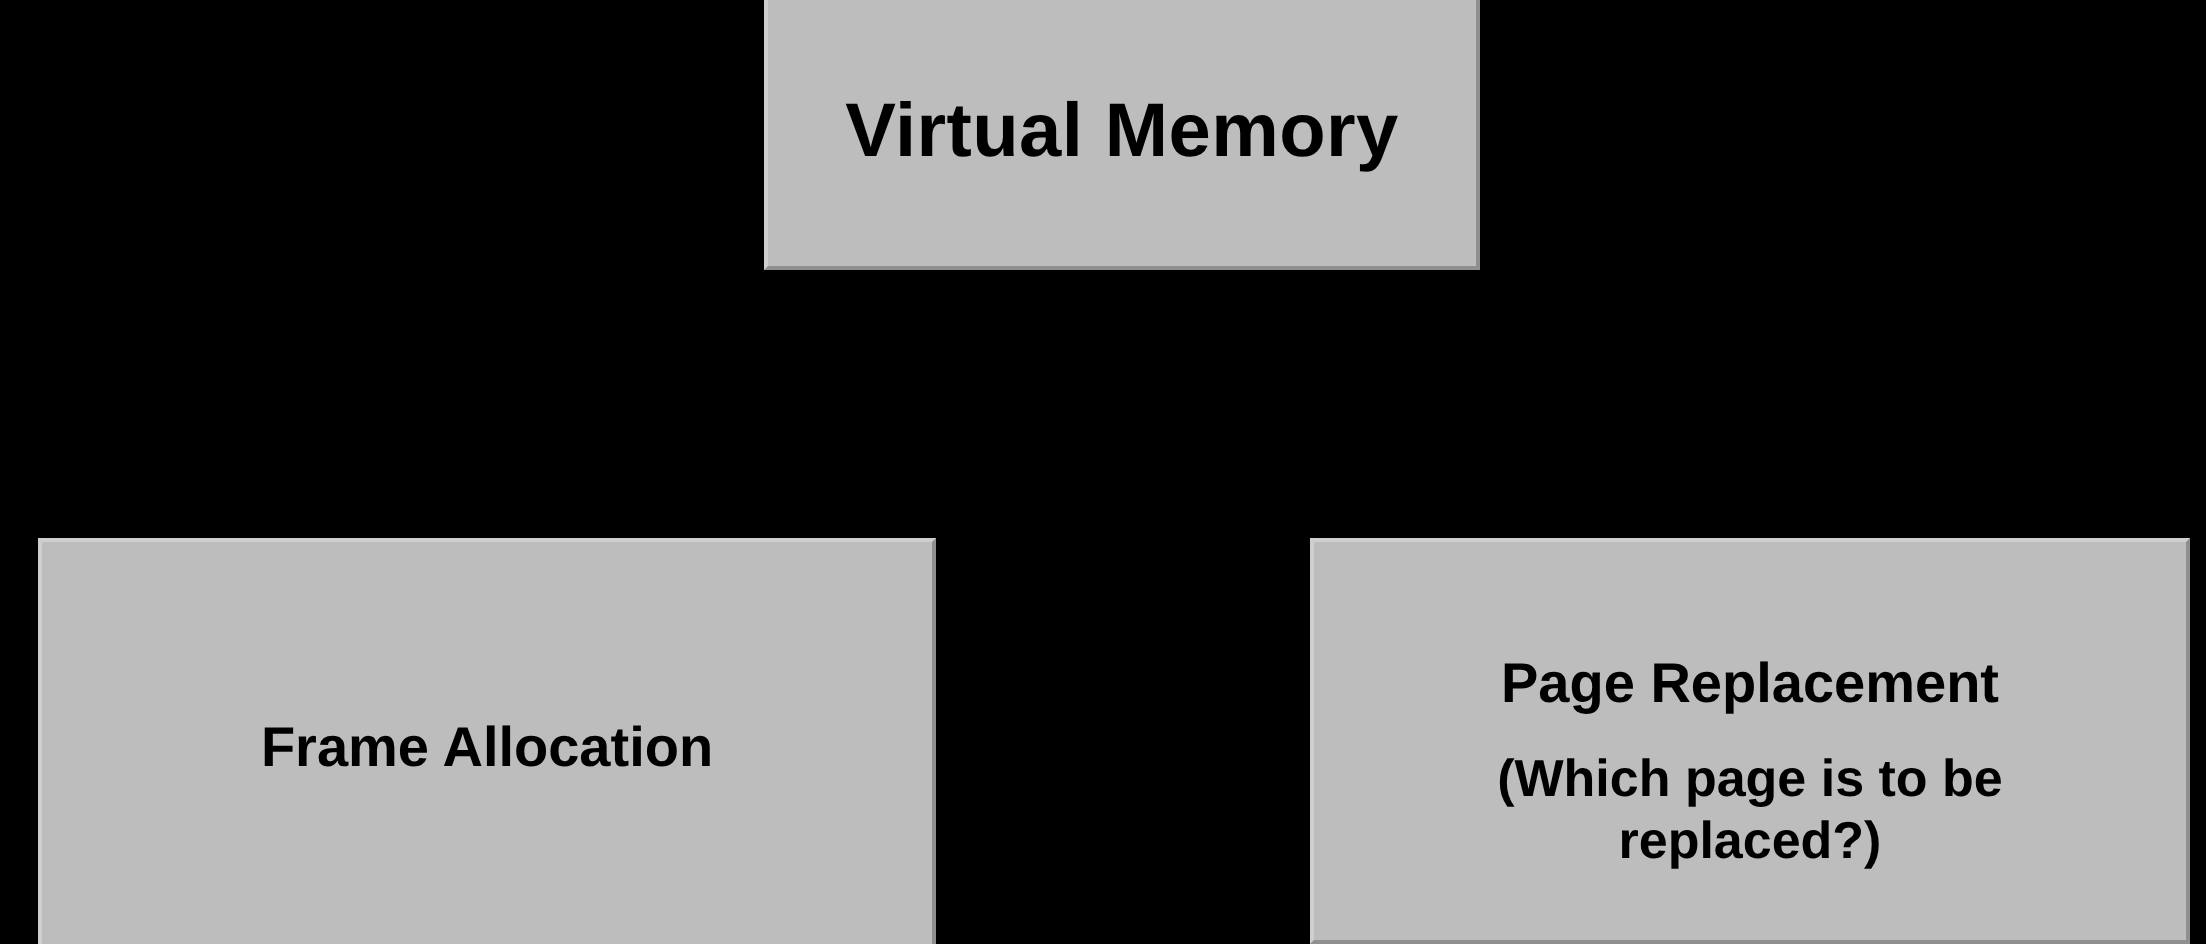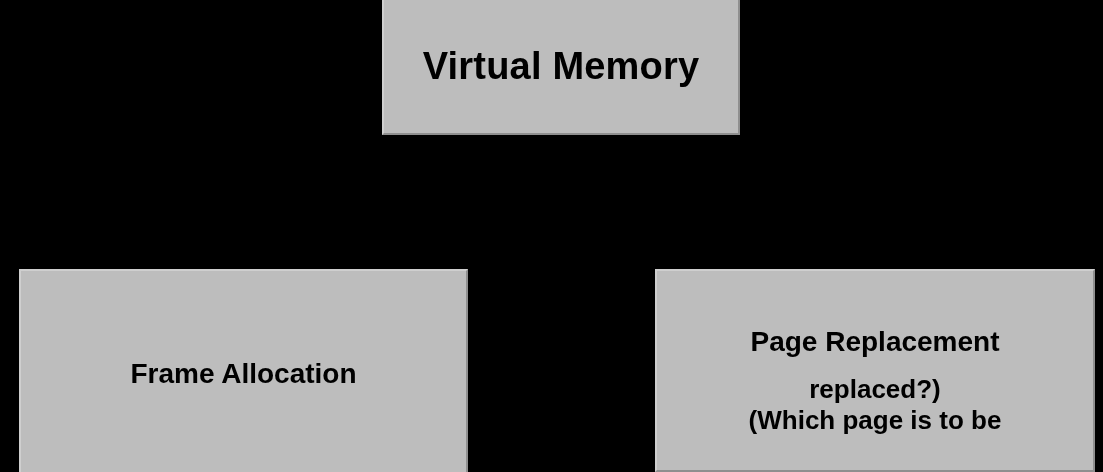--- a/index.html
+++ b/index.html
@@ -95,18 +95,18 @@
     <span class="node-title">Virtual Memory</span>
   </div>
 
   <div class="node-box" id="node-frame-allocation">
     <span class="child-title">Frame Allocation</span>
   </div>
 
   <div class="node-box" id="node-page-replacement">
     <span class="child-title">Page Replacement</span>
     <span class="child-subtitle">
+      <span class="subtitle-line">(Which page is to be</span>
       <span class="subtitle-line">replaced?)</span>
-      <span class="subtitle-line">(Which page is to be</span>
     </span>
   </div>
 
 </div>
 
 </body></html>

